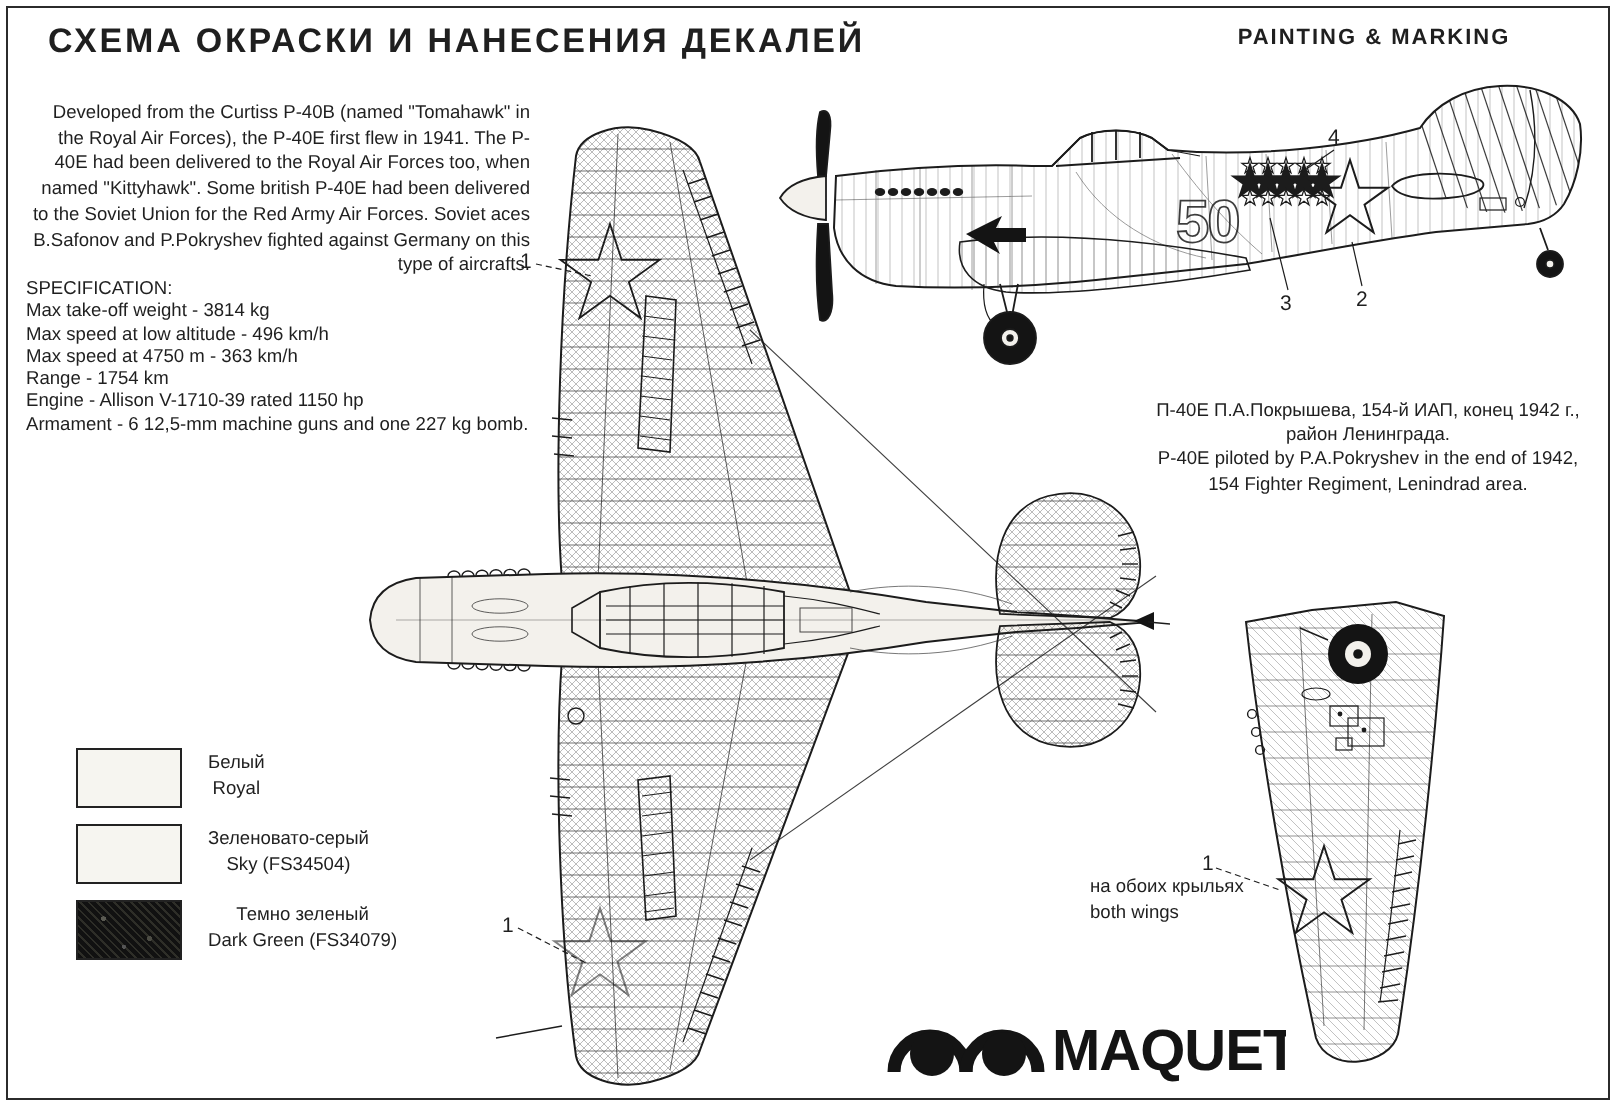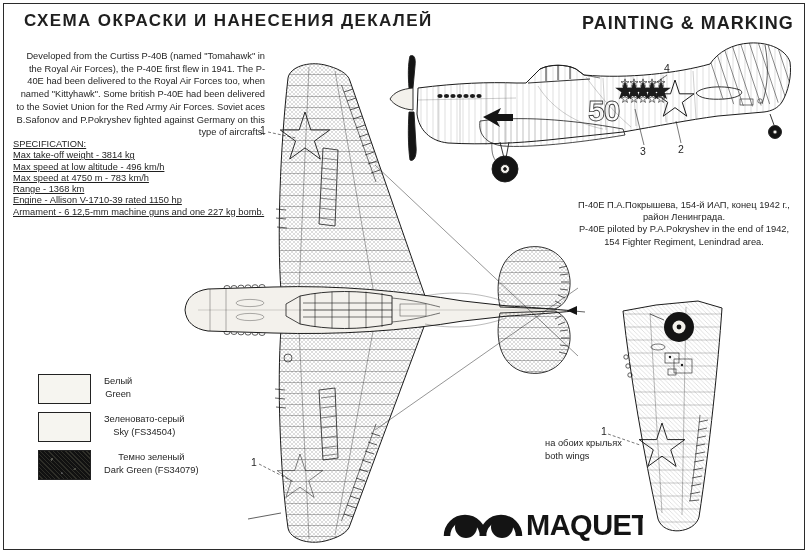--- a/index.html
+++ b/index.html
@@ -1,24 +1,24 @@
 <!DOCTYPE html>
 <html><head>
 <meta charset="utf-8">
 <style>
   html,body{margin:0;padding:0;background:#888;}
   #sheet{position:relative;width:808px;height:553px;background:#ffffff;overflow:hidden;
          font-family:"Liberation Sans",sans-serif;color:#1f1f1f;}
   .abs{position:absolute;}
   #page-frame{inset:3px;border:1.6px solid #2b2b2b;pointer-events:none;}
   .title-ru{left:24px;top:11px;font-size:17px;font-weight:bold;letter-spacing:1.4px;white-space:nowrap;}
-  .title-en{left:582px;top:13px;width:210px;font-size:18px;font-weight:bold;letter-spacing:1px;white-space:nowrap;}
+  .title-en{left:582px;top:13px;width:210px;text-align:center;font-size:11px;font-weight:bold;letter-spacing:1px;white-space:nowrap;}
   .bodytxt{font-size:9.3px;line-height:1.37;}
   #intro{left:13px;top:50px;width:252px;text-align:right;}
-  #spec{left:13px;top:139px;width:268px;text-decoration:underline;}
+  #spec{left:13px;top:139px;width:268px;}
   #spec .line{line-height:11.3px;}
   #profile-note{left:563px;top:199px;width:242px;text-align:center;}
   #profile-note .line{line-height:12.2px;}
   #legend{left:36px;top:372px;}
   .legend-row{position:relative;height:38px;width:230px;}
   .swatch{position:absolute;left:2px;top:2px;width:53px;height:30px;border:1.5px solid #222;background:#f6f5f0;box-sizing:border-box;}
   .swatch.dark{background:#1b1b1b;
     background-image:radial-gradient(circle at 25% 30%,#5a5a52 0 1.2px,transparent 1.3px),
                      radial-gradient(circle at 70% 65%,#4c4c44 0 1.2px,transparent 1.3px),
                      radial-gradient(circle at 45% 80%,#555 0 1px,transparent 1.1px),
@@ -37,22 +37,22 @@
 
   <div class="abs title-ru">СХЕМА ОКРАСКИ И НАНЕСЕНИЯ ДЕКАЛЕЙ</div>
   <div class="abs title-en">PAINTING &amp; MARKING</div>
 
   <div class="abs bodytxt" id="intro">Developed from the Curtiss P-40B (named "Tomahawk" in the Royal Air Forces), the P-40E first flew in 1941. The P-40E had been delivered to the Royal Air Forces too, when named "Kittyhawk". Some british P-40E had been delivered to the Soviet Union for the Red Army Air Forces. Soviet aces B.Safonov and P.Pokryshev fighted against Germany on this type of aircrafts.</div>
 
   <div class="abs bodytxt" id="spec">
     <div class="line">SPECIFICATION:</div>
     <div class="line">Max take-off weight - 3814 kg</div>
     <div class="line">Max speed at low altitude - 496 km/h</div>
-    <div class="line">Max speed at 4750 m - 783 km/h</div>
-    <div class="line">Range - 1368 km</div>
+    <div class="line">Max speed at 4750 m - 363 km/h</div>
+    <div class="line">Range - 1754 km</div>
     <div class="line">Engine - Allison V-1710-39 rated 1150 hp</div>
     <div class="line">Armament - 6 12,5-mm machine guns and one 227 kg bomb.</div>
   </div>
 
   <svg class="abs" style="left:388px;top:42px;" width="416" height="150" viewBox="0 0 416 150">
     <defs>
       <path id="starA" d="M0,-1 L0.2245,-0.309 L0.951,-0.309 L0.3633,0.118 L0.5878,0.809 L0,0.382 L-0.5878,0.809 L-0.3633,0.118 L-0.951,-0.309 L-0.2245,-0.309 Z"></path>
       <pattern id="vlA" width="6" height="6" patternUnits="userSpaceOnUse">
         <line x1="3" y1="0" x2="3" y2="6" stroke="#1c1c1c" stroke-width="0.3" opacity="0.45"></line>
       </pattern>
@@ -382,21 +382,21 @@
   <div class="abs" id="wing-note">
     <div>на обоих крыльях</div>
     <div>both wings</div>
   </div>
 
   <div class="abs" id="legend">
     <div class="legend-row">
       <div class="swatch"></div>
       <div class="legend-text">
         <div>Белый</div>
-        <div>Green</div>
+        <div>Royal</div>
       </div>
     </div>
     <div class="legend-row">
       <div class="swatch"></div>
       <div class="legend-text">
         <div>Зеленовато-серый</div>
         <div>Sky (FS34504)</div>
       </div>
     </div>
     <div class="legend-row">

